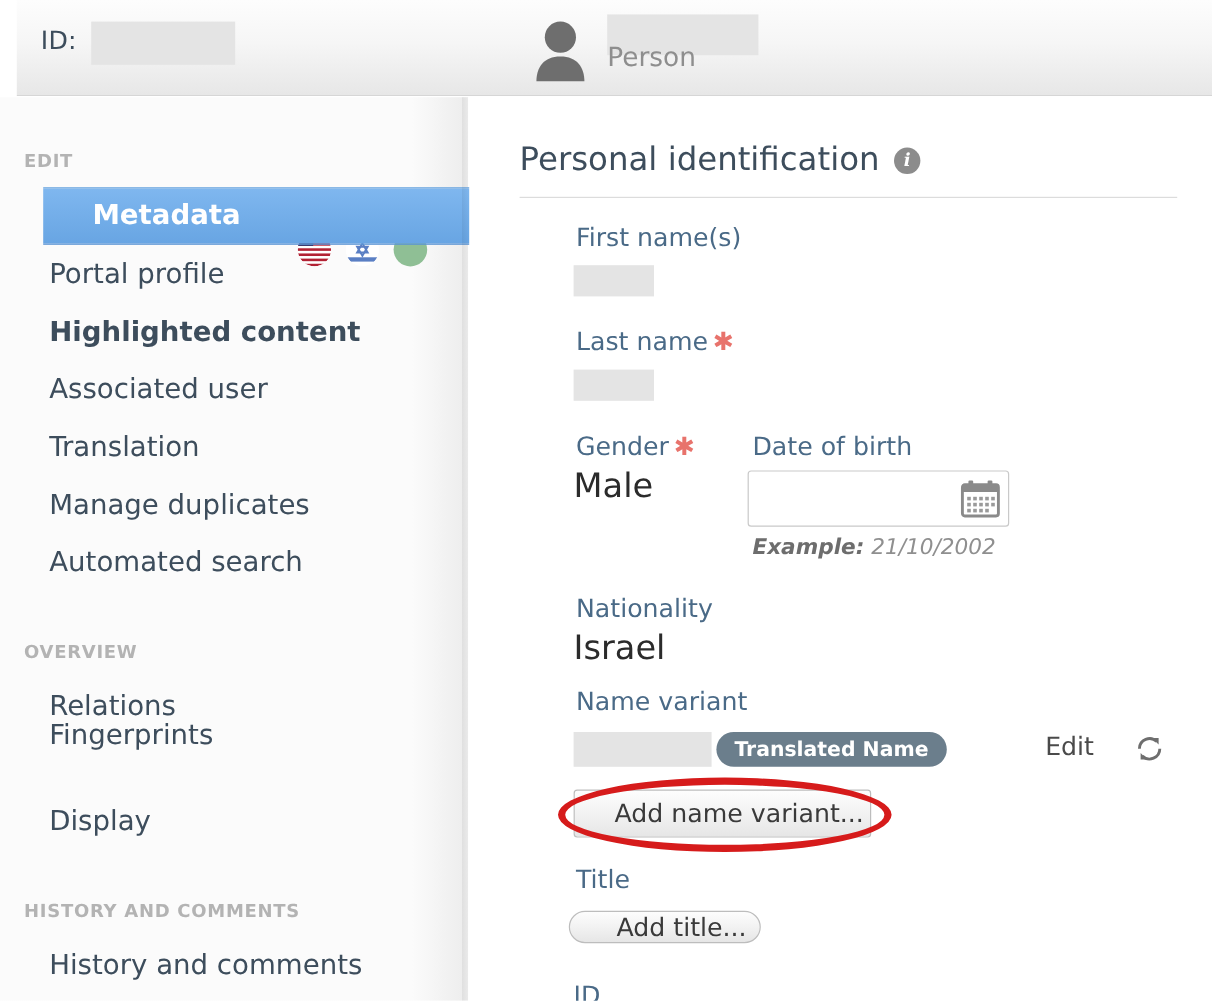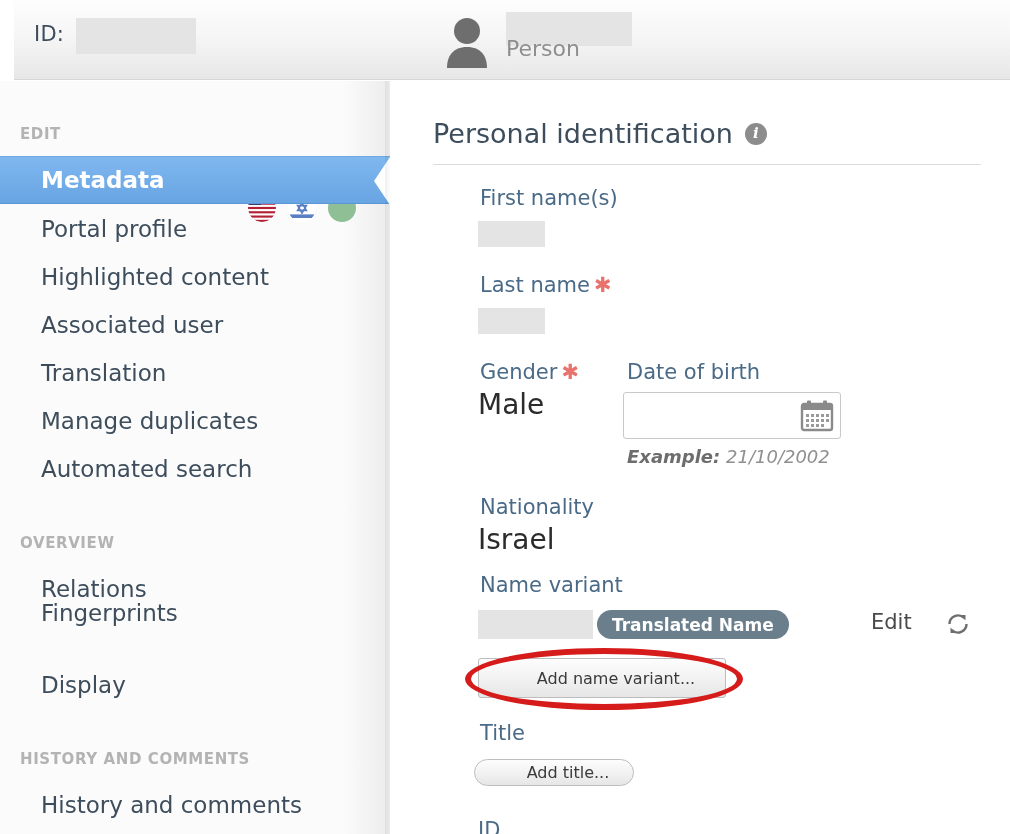--- a/index.html
+++ b/index.html
@@ -257,21 +257,21 @@
     left: 944px; top: 610px;
     width: 28px; height: 28px;
   }
 
   
   .btn {
     position: absolute;
     background: linear-gradient(to bottom, #fdfdfd 0%, #f2f2f2 50%, #e6e6e6 100%);
     border: 1px solid #bdbdbd;
     color: #3a3a3a;
-    font-size: 16px;
+    font-size: 21px;
     display: flex;
     align-items: center;
     justify-content: center;
     white-space: nowrap;
     padding-left: 28px;
   }
   #btn-add-name-variant {
     left: 478px; top: 658px;
     width: 248px; height: 40px;
     border-radius: 3px;
@@ -353,28 +353,28 @@
             <rect y="4" width="28" height="3.6" fill="#5a7fc4"></rect>
             <rect y="20.4" width="28" height="3.6" fill="#5a7fc4"></rect>
             <path d="M14 8.8 L18.4 16.4 L9.6 16.4 Z" fill="none" stroke="#5a7fc4" stroke-width="1.6"></path>
             <path d="M14 19.2 L9.6 11.6 L18.4 11.6 Z" fill="none" stroke="#5a7fc4" stroke-width="1.6"></path>
           </g>
         </svg>
       </span>
       <span class="lang-icon plain"></span>
     </div>
 
-    <div class="nav-item active" style="top:75px;">
+    <div class="nav-item active" style="top:75px;margin-left:36px;">
       <span>Metadata</span>
       <span class="notch"></span>
     </div>
     <div class="nav-item" style="top:124px;">
       <span>Portal profile</span>
     </div>
-    <div class="nav-item" style="top:172px;">
+    <div class="nav-item" style="top:172px;font-weight:bold;">
       <span>Highlighted content</span>
     </div>
     <div class="nav-item" style="top:220px;">
       <span>Associated user</span>
     </div>
     <div class="nav-item" style="top:268px;">
       <span>Translation</span>
     </div>
     <div class="nav-item" style="top:316px;">
       <span>Manage duplicates</span>

